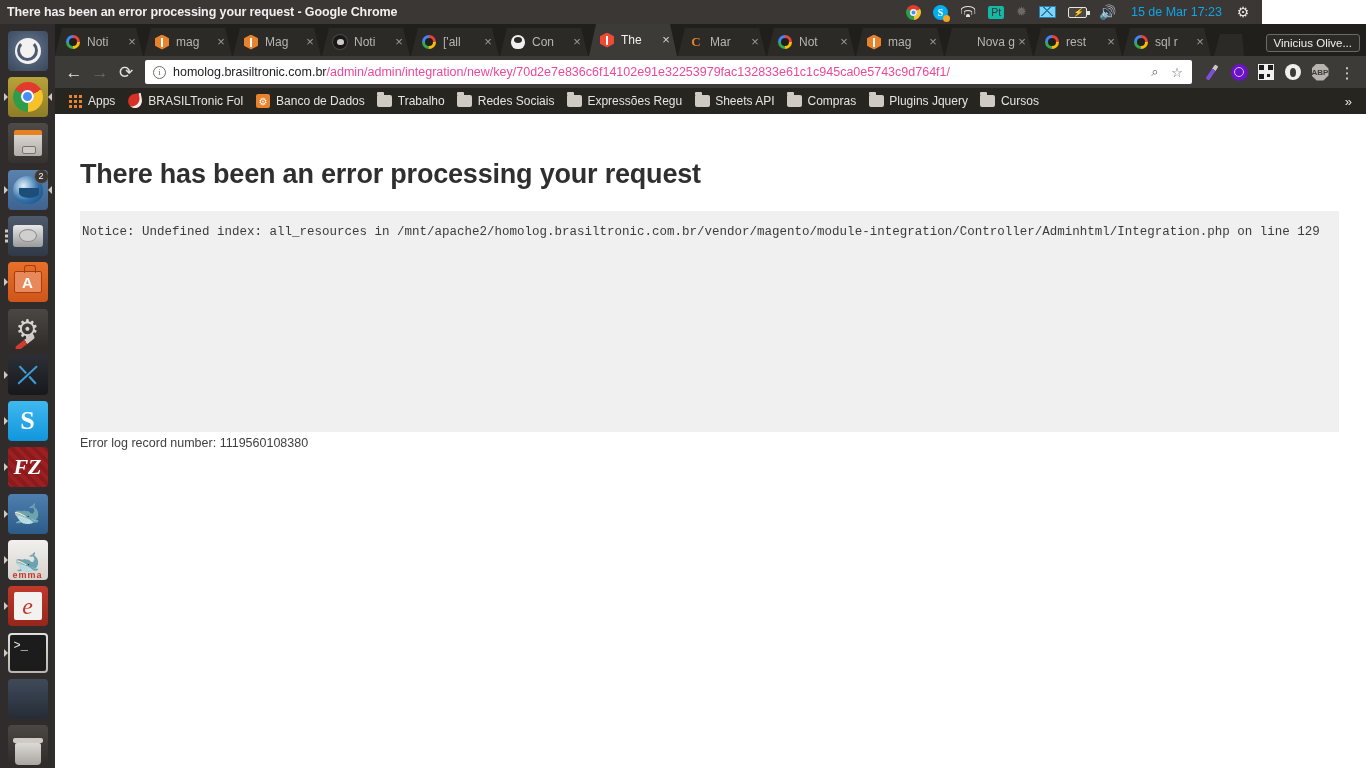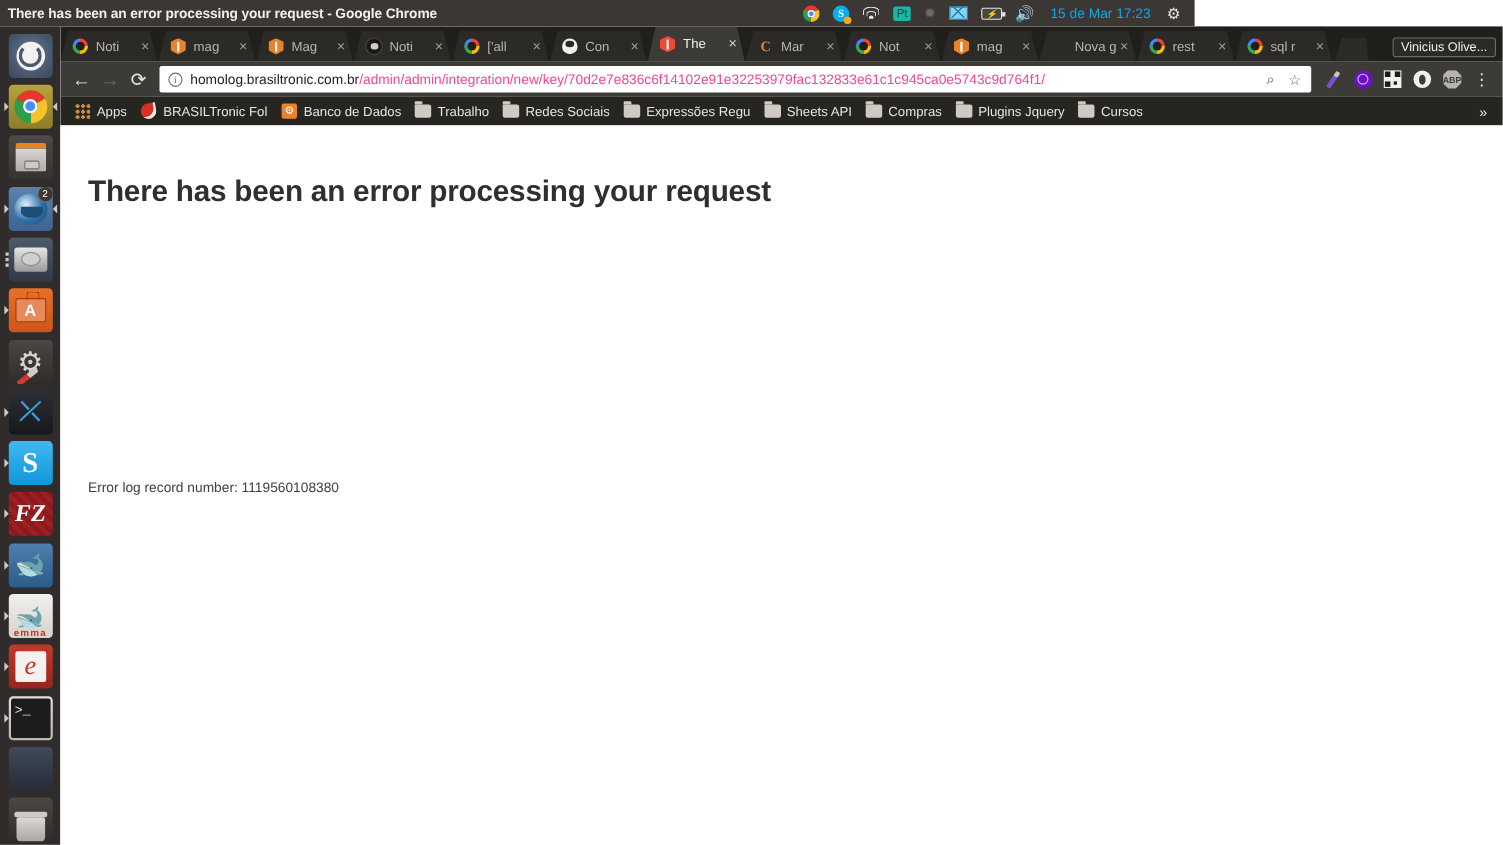--- a/index.html
+++ b/index.html
@@ -6,21 +6,21 @@
   html, body {
     width: 1366px; height: 768px;
     overflow: hidden;
     font-family: "Liberation Sans", sans-serif;
     background: #ffffff;
   }
 
   
   #ubuntu-panel {
     position: absolute; top: 0; left: 0;
-    width: 1086px; height: 24px;
+    width: 1262px; height: 24px;
     background: #3b3735;
     display: flex; align-items: center;
     color: #ffffff;
   }
   #panel-title {
     font-size: 12.5px; font-weight: bold;
     color: #f2f0ee;
     margin-left: 7px;
     white-space: nowrap;
     letter-spacing: -0.1px;
@@ -629,16 +629,17 @@
       <span class="bmi">
           <span class="folder-ico"></span>
         </span>
       <span class="bml">Cursos</span>
     </div>
     <div class="bm-overflow">»</div>
   </div>
 
   <div id="viewport">
     <h1 id="page-title-h1">There has been an error processing your request</h1>
+    <div id="error-box">Notice: Undefined index: all_resources in /mnt/apache2/homolog.brasiltronic.com.br/vendor/magento/module-integration/Controller/Adminhtml/Integration.php on line 129</div>
     <div id="error-log-line">Error log record number: 1119560108380</div>
   </div>
 
 </div>
 
 </body></html>

